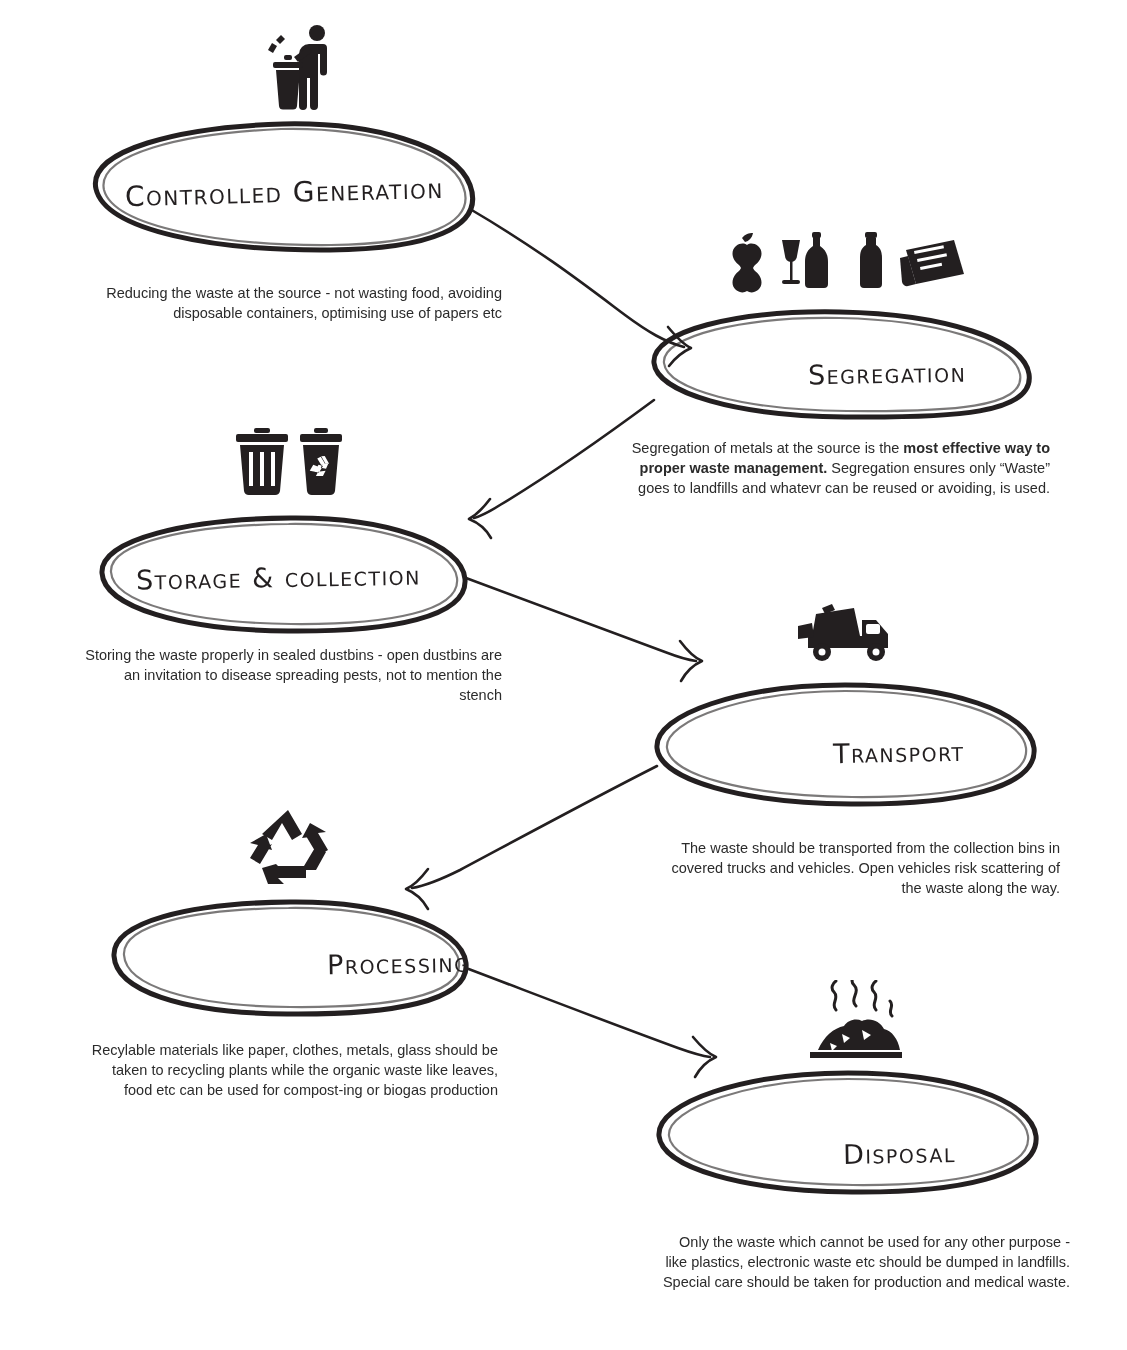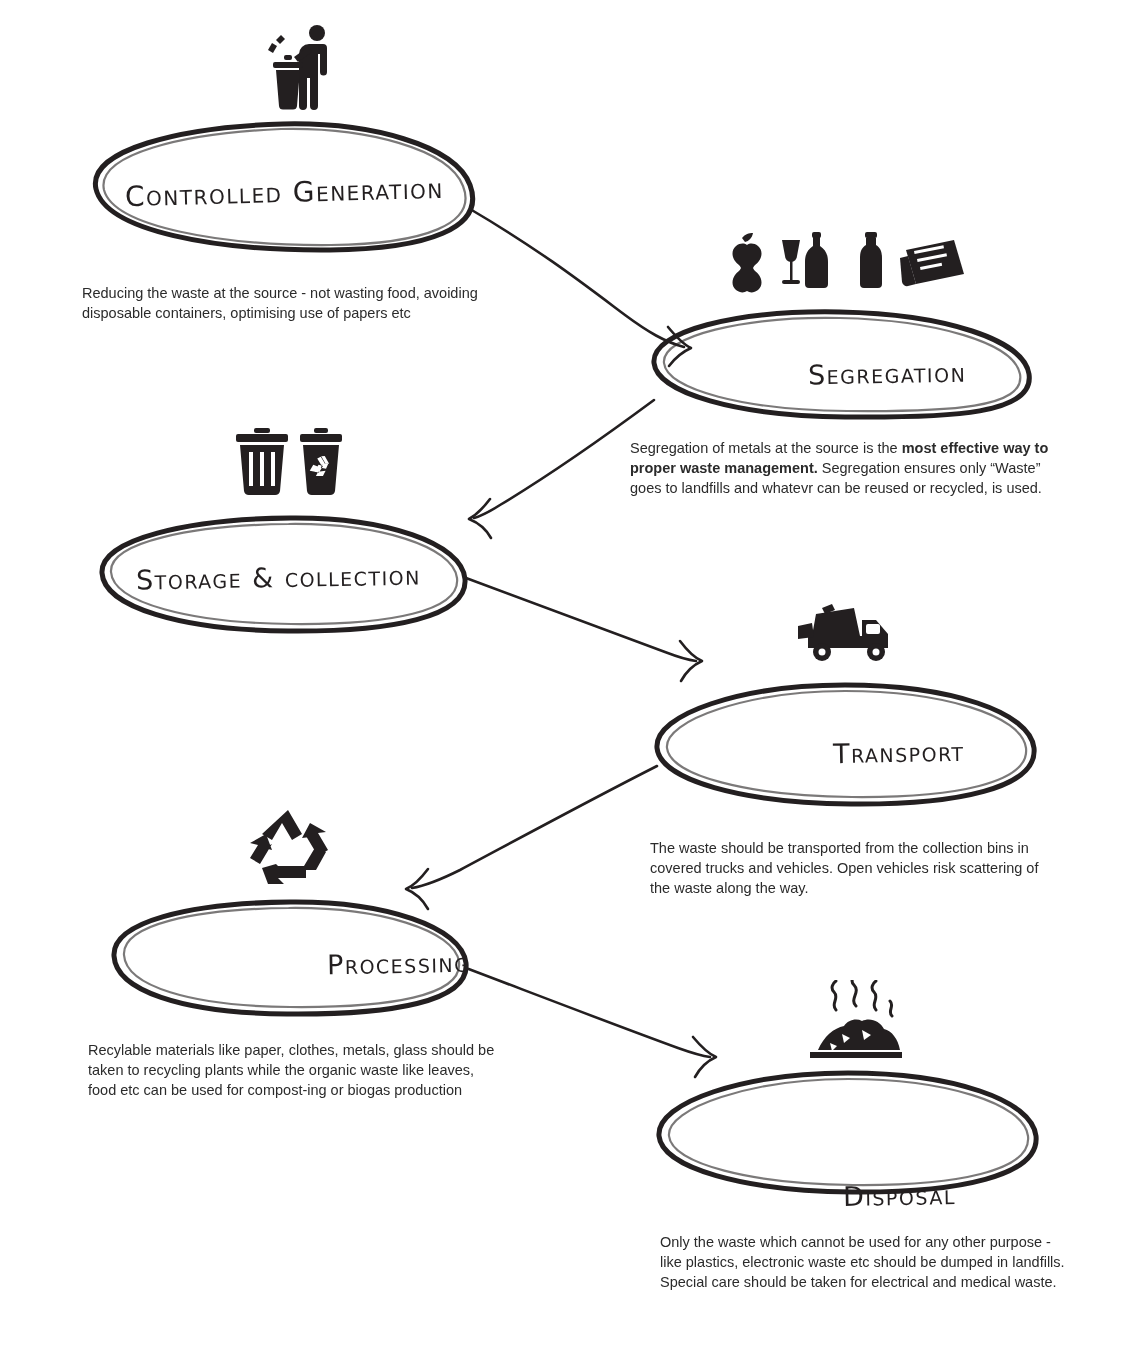--- a/index.html
+++ b/index.html
@@ -41,21 +41,21 @@
     text-align: center;
     font-variant: small-caps;
     white-space: nowrap;
   }
   .caption {
     position: absolute;
     font-family: "Liberation Sans", sans-serif;
     font-size: 14.5px;
     line-height: 1.38;
     color: #2b2b2b;
-    text-align: left;
+    text-align: right;
   }
   .caption b {
     font-weight: bold;
   }
   .icon {
     position: absolute;
   }
   .icon svg { display: block; }
 </style>
 </head>
@@ -228,30 +228,31 @@
   </div>
 
   <div class="node" style="left:654px; top:684px; width:386px; height:122px;align-items:center;">
     <span class="node-label" style="font-size:27px; transform:translate(52px,7px) rotate(-1deg);">Transport</span>
   </div>
 
   <div class="node" style="left:112px; top:901px; width:360px; height:116px;justify-content:flex-end;">
     <span class="node-label" style="font-size:27px; transform:translate(-2px,4px) rotate(-1deg);">Processing</span>
   </div>
 
-  <div class="node" style="left:656px; top:1128px; width:386px; height:122px;align-items:center;">
+  <div class="node" style="left:656px; top:1086px; width:386px; height:122px;align-items:center;">
     <span class="node-label" style="font-size:27px; transform:translate(50px,6px) rotate(-1deg);">Disposal</span>
   </div>
 
   <div class="caption" style="left:82px; top:283px; width:420px;">Reducing the waste at the source - not wasting food, avoiding disposable containers, optimising use of papers etc</div>
 
   <div class="caption" style="left:630px; top:438px; width:420px;">
-    <span>Segregation of metals at the source is the </span><b>most effective way to proper waste management.</b><span> Segregation ensures only “Waste” goes to landfills and whatevr can be reused or recycled, is used.</span>
-  </div>
-
+    <span>Segregation of metals at the source is the </span><b>most effective way to proper waste management.</b><span> Segregation ensures only “Waste” goes to landfills and whatevr can be reused or avoiding, is used.</span>
+  </div>
+
+  <div class="caption" style="left:82px; top:645px; width:420px;">Storing the waste properly in sealed dustbins - open dustbins are an invitation to disease spreading pests, not to mention the stench</div>
 
   <div class="caption" style="left:650px; top:838px; width:410px;">The waste should be transported from the collection bins in covered trucks and vehicles. Open vehicles risk scattering of the waste along the way.</div>
 
   <div class="caption" style="left:88px; top:1040px; width:410px;">Recylable materials like paper, clothes, metals, glass should be taken to recycling plants while the organic waste like leaves, food etc can be used for compost-ing or biogas production</div>
 
-  <div class="caption" style="left:660px; top:1232px; width:410px;">Only the waste which cannot be used for any other purpose - like plastics, electronic waste etc should be dumped in landfills. Special care should be taken for electrical and medical waste.</div>
+  <div class="caption" style="left:660px; top:1232px; width:410px;">Only the waste which cannot be used for any other purpose - like plastics, electronic waste etc should be dumped in landfills. Special care should be taken for production and medical waste.</div>
 
 </div>
 
 </body></html>

